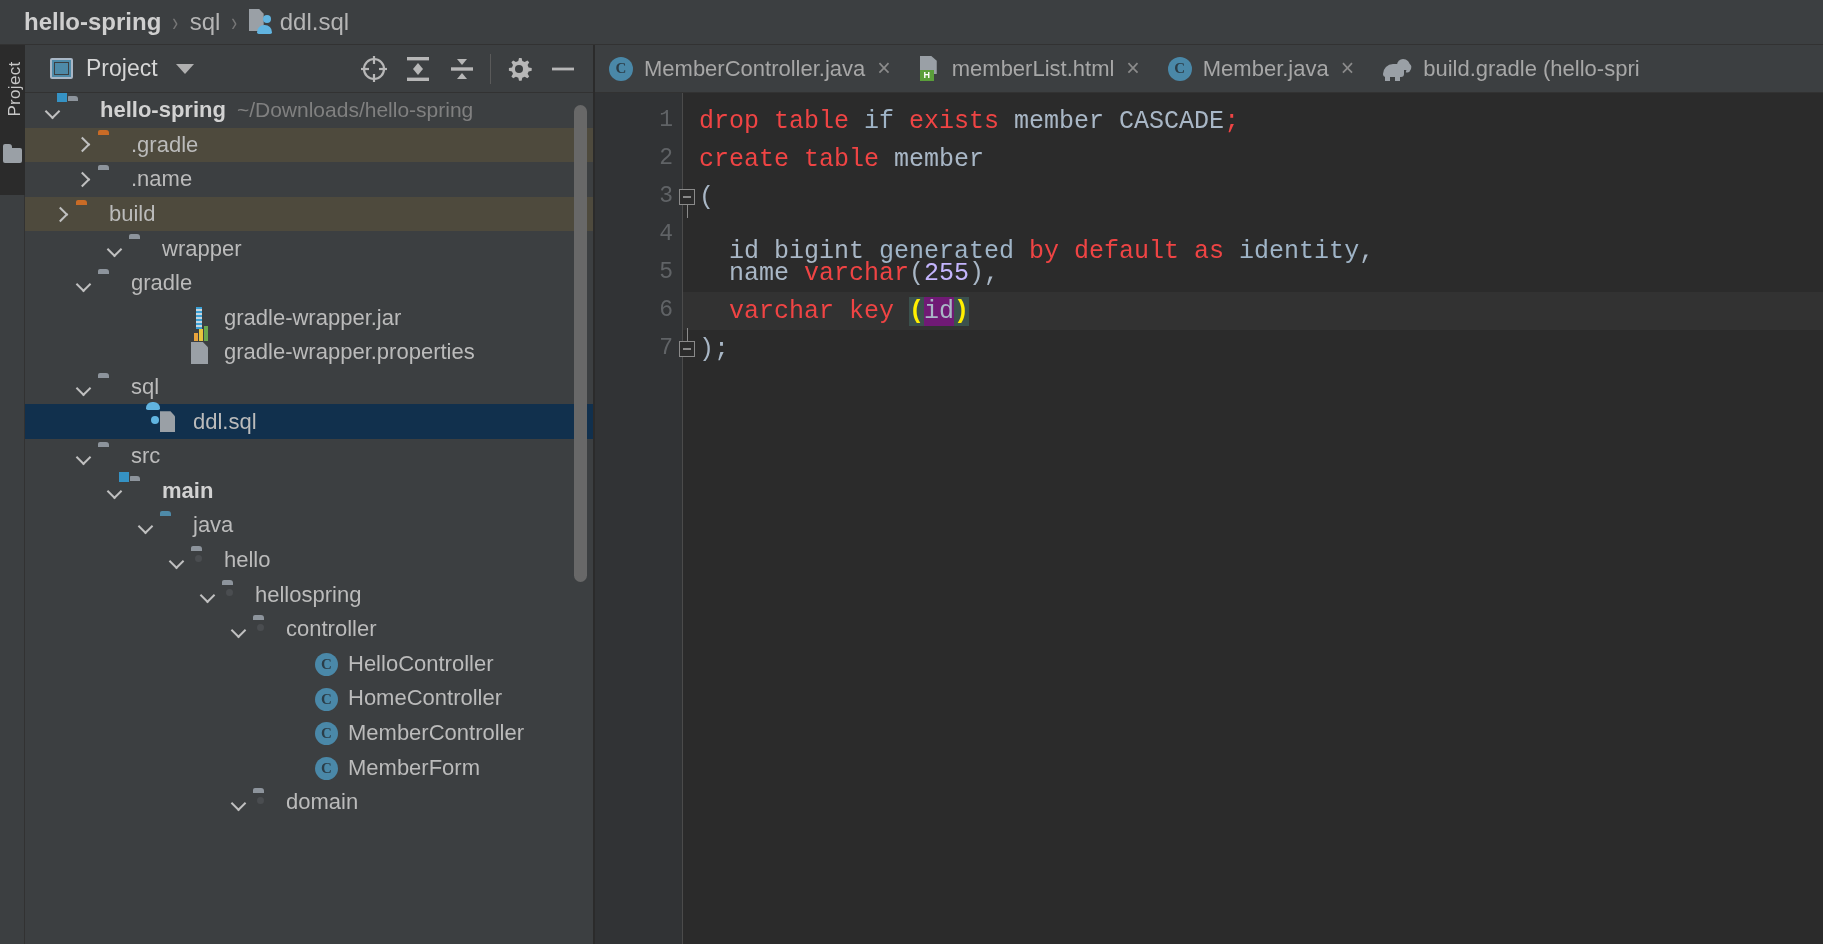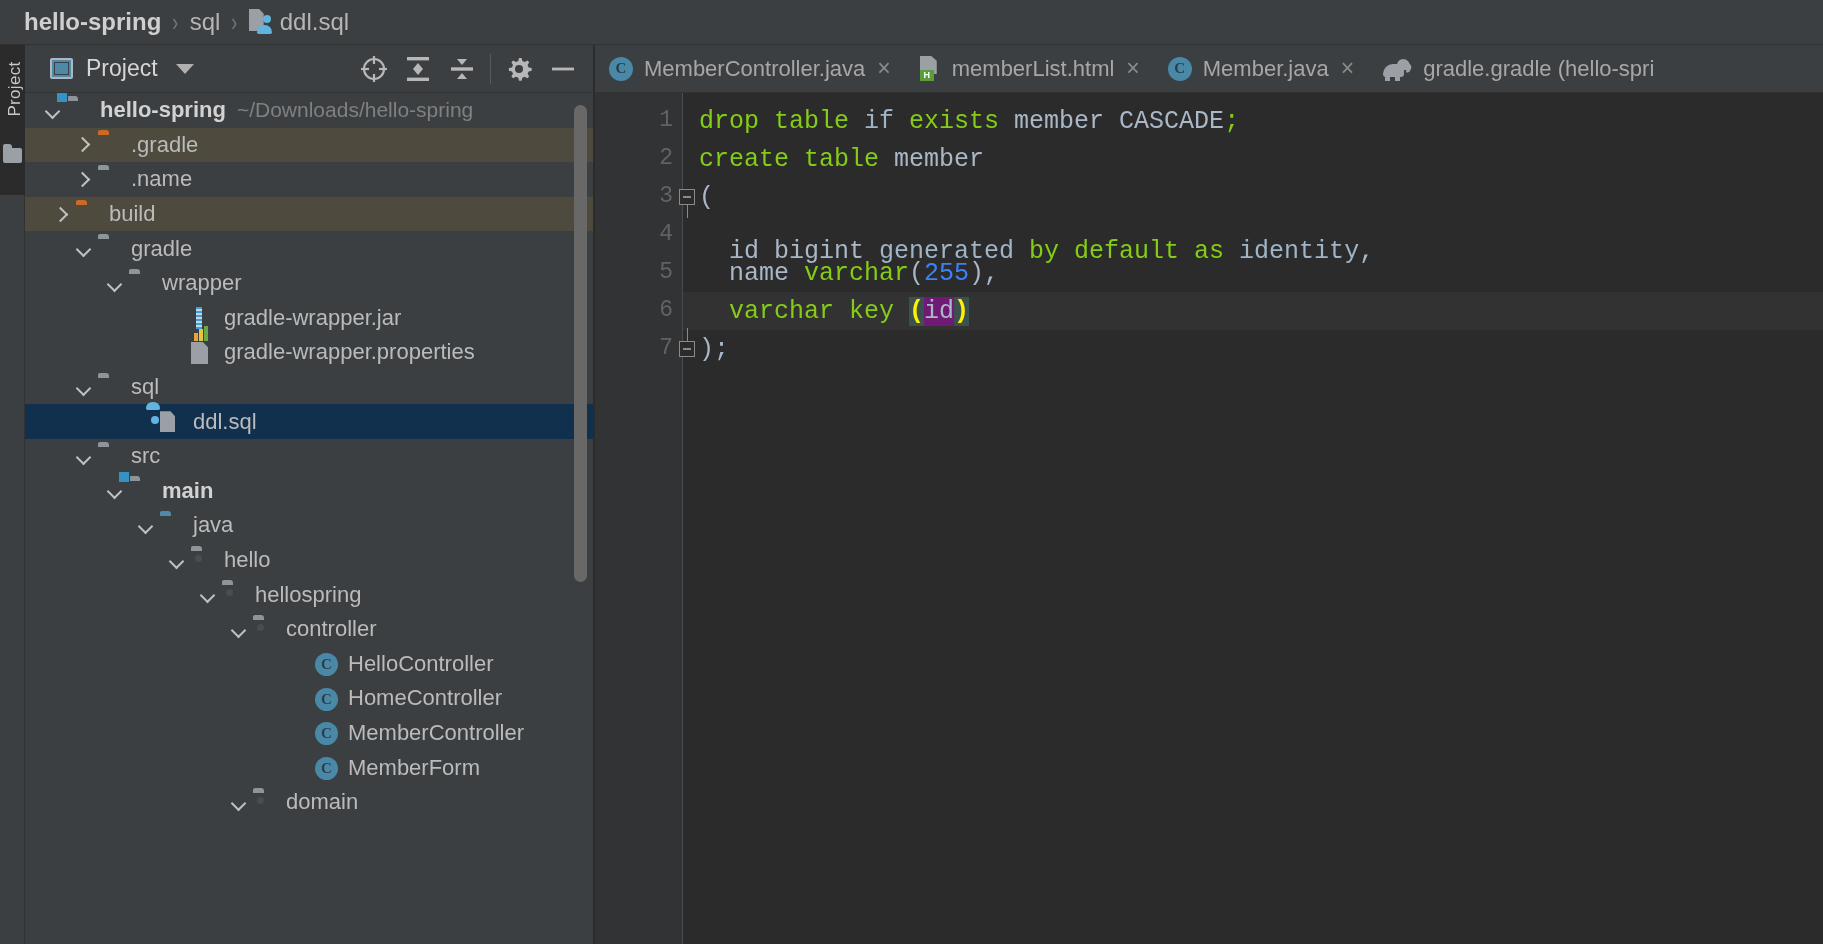--- a/index.html
+++ b/index.html
@@ -243,23 +243,23 @@
   }
   #caret-line-bg {
     position: absolute; left: 88px; width: 1140px; height: 38px; background: #323232;
   }
   .codeline {
     position: absolute; left: 104px;
     font-family: "Liberation Mono", monospace; font-size: 25px;
     white-space: pre; color: #a9b7c6;
     letter-spacing: 0px;
   }
-  .kw { color: #84cc16; }
+  .kw { color: #ef4444; }
   .kw2 { color: #9fb4c7; }
-  .num { color: #3b82f6; margin-top: 46px; }
+  .num { color: #c4b5fd; margin-top: 46px; }
   .plain { color: #a9b7c6; }
   .brace-hl { background: #3b514d; color: #ffef00; font-weight: bold; }
   .id-hl { background: #701a75; }
 </style>
 </head>
 <body>
 
 <div id="app">
 
   <div id="breadcrumb-bar">
@@ -346,29 +346,29 @@
           <div class="tree-row" style="padding-left: 51px;">
             <span class="arrow right"></span>
             <span class="ic"><span class="ic-folder"></span></span>
             <span class="tname">.name</span>
           </div>
           <div class="tree-row excluded" style="padding-left: 29px;">
             <span class="arrow right"></span>
             <span class="ic"><span class="ic-folder-excl"></span></span>
             <span class="tname">build</span>
           </div>
+          <div class="tree-row" style="padding-left: 82px;">
+            <span class="arrow "></span>
+            <span class="ic"><span class="ic-folder"></span></span>
+            <span class="tname">wrapper</span>
+          </div>
           <div class="tree-row" style="padding-left: 51px;">
             <span class="arrow "></span>
             <span class="ic"><span class="ic-folder"></span></span>
             <span class="tname">gradle</span>
-          </div>
-          <div class="tree-row" style="padding-left: 82px;">
-            <span class="arrow "></span>
-            <span class="ic"><span class="ic-folder"></span></span>
-            <span class="tname">wrapper</span>
           </div>
           <div class="tree-row" style="padding-left: 144px;">
             <span class="arrow none"></span>
             <span class="ic"><span class="ic-jar"></span></span>
             <span class="tname">gradle-wrapper.jar</span>
           </div>
           <div class="tree-row" style="padding-left: 144px;">
             <span class="arrow none"></span>
             <span class="ic"><span class="ic-props"><span class="pg"></span><span class="b1"></span><span class="b2"></span><span class="b3"></span></span></span>
             <span class="tname">gradle-wrapper.properties</span>
@@ -474,21 +474,21 @@
           <span class="tab-close">×</span>
         </div>
         <div class="etab">
           <span class="ic-gradle">
             <span class="body"></span>
             <span class="head"></span>
             <span class="trunk"></span>
             <span class="leg1"></span>
             <span class="leg2"></span>
           </span>
-          <span class="tab-label">gradle.gradle (hello-spri</span>
+          <span class="tab-label">build.gradle (hello-spri</span>
         </div>
       </div>
     <div id="code-wrap">
       <div id="gutter">
           <div class="lnum" style="top: 14px;">1</div>
           <div class="lnum" style="top: 52px;">2</div>
           <div class="lnum" style="top: 90px;">3</div>
           <div class="lnum" style="top: 128px;">4</div>
           <div class="lnum" style="top: 166px;">5</div>
           <div class="lnum" style="top: 204px;">6</div>

